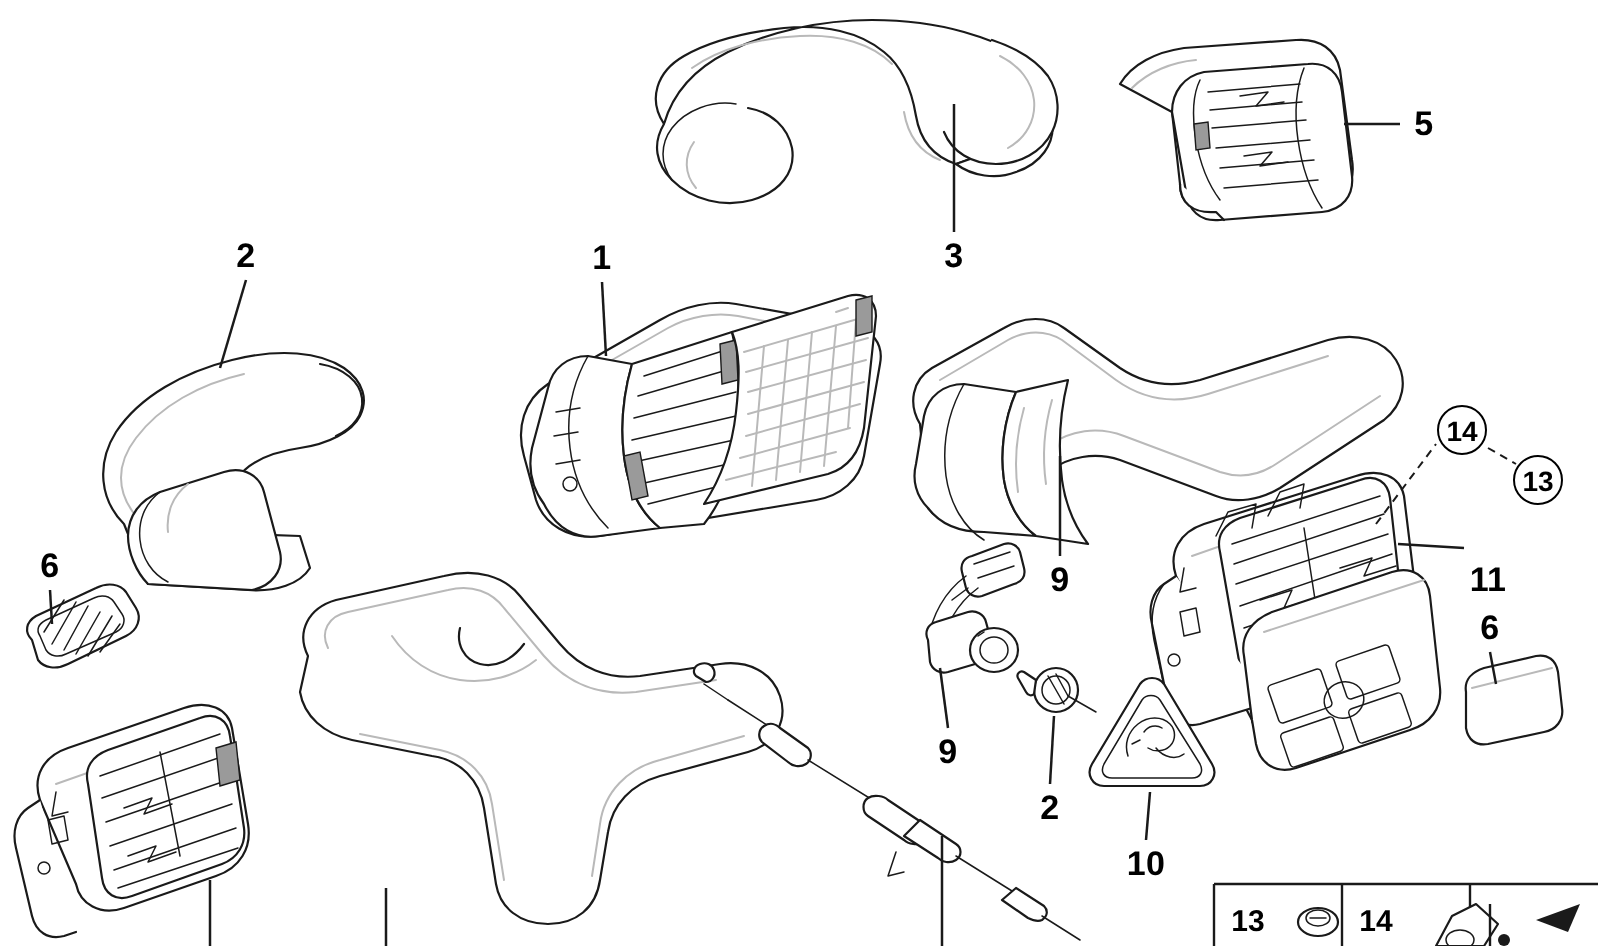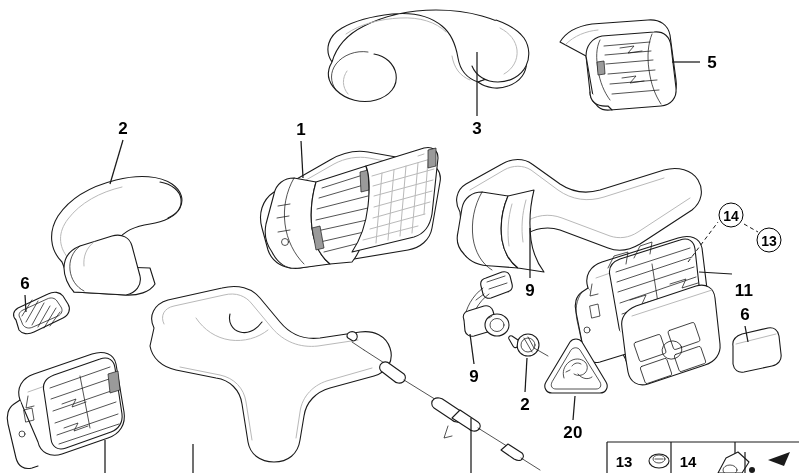--- a/index.html
+++ b/index.html
@@ -469,21 +469,21 @@
   <div class="callout-num" style="left:301px; top:129px;">1</div>
   <div class="callout-num" style="left:123px; top:128px;">2</div>
   <div class="callout-num" style="left:477px; top:128px;">3</div>
   <div class="callout-num" style="left:712px; top:62px;">5</div>
   <div class="callout-num" style="left:25px; top:283px;">6</div>
   <div class="callout-num" style="left:530px; top:290px;">9</div>
   <div class="callout-num" style="left:744px; top:290px;">11</div>
   <div class="callout-num" style="left:745px; top:314px;">6</div>
   <div class="callout-num" style="left:474px; top:376px;">9</div>
   <div class="callout-num" style="left:525px; top:404px;">2</div>
-  <div class="callout-num" style="left:573px; top:432px;">20</div>
+  <div class="callout-num" style="left:573px; top:432px;">10</div>
 
   <div class="circ-num" style="left:731px; top:215px;">14</div>
   <div class="circ-num" style="left:769px; top:240px;">13</div>
 
   <div class="legend-num" style="left:624px; top:461px;">13</div>
   <div class="legend-num" style="left:688px; top:461px;">14</div>
 
 </div>
 
 </body></html>

